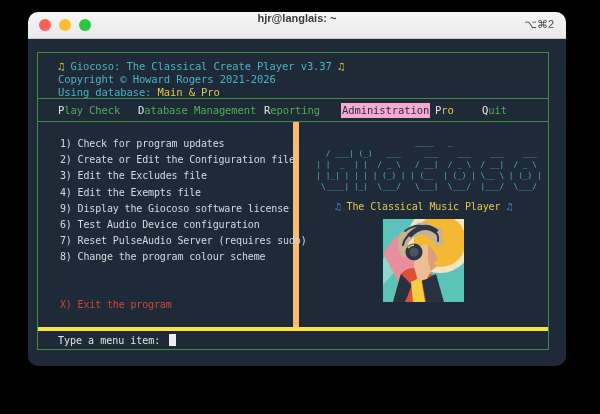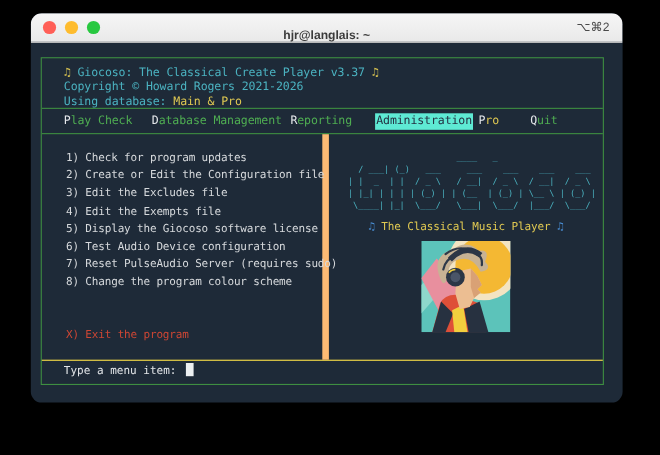--- a/index.html
+++ b/index.html
@@ -3,21 +3,21 @@
 <meta charset="utf-8">
 <style>
   html,body{margin:0;padding:0;}
   body{width:600px;height:414px;background:#000;position:relative;overflow:hidden;}
 
   .window{position:absolute;left:28px;top:12px;width:538px;height:354px;border-radius:10px;
     overflow:hidden;background:#1e2a38;box-shadow:0 20px 45px rgba(0,0,0,.75);}
 
   
   .titlebar{height:26px;background:linear-gradient(#f6f6f6,#e9e9e9);border-bottom:1px solid #c8c8c8;
-    position:relative;display:flex;align-items:flex-end;justify-content:center;
+    position:relative;display:flex;align-items:flex-start;justify-content:center;
     font-family:"Liberation Sans",sans-serif;}
   .lights{position:absolute;left:11px;top:7px;display:flex;gap:8px;}
   .light{width:12px;height:12px;border-radius:50%;}
   .light.red{background:#ff5f57;}
   .light.yellow{background:#febc2e;}
   .light.green{background:#28c840;}
   .win-title{font-size:11px;font-weight:bold;color:#3b3b3b;}
   .win-shortcut{position:absolute;right:12px;top:6px;font-size:11px;color:#4a4a4a;}
 
   
@@ -28,39 +28,39 @@
 
   .hdr{height:45px;box-sizing:border-box;padding:7px 0 0 20px;
     font-size:10.5px;line-height:13px;letter-spacing:-0.1px;color:#4bb3c1;}
   .yel{color:#e0c952;}
   .cyan{color:#4bb3c1;}
 
   .menubar{height:22px;border-top:1px solid #3e8e41;position:relative;
     font-size:10.5px;line-height:22px;letter-spacing:-0.1px;}
   .mb-item{position:absolute;top:0;white-space:pre;color:#4fae52;}
   .mb-item .hot{color:#e6e9ec;}
-  .mb-item.active{background:#5eead4;color:#233041;line-height:15px;top:4px;padding:0 1px;}
+  .mb-item.active{background:#f9a8d4;color:#233041;line-height:15px;top:4px;padding:0 1px;}
   .mb-item .pro-rest{color:#e0c952;}
 
   .main{border-top:1px solid #3e8e41;height:206px;box-sizing:border-box;display:flex;}
   .left-pane{width:261px;box-sizing:border-box;border-right:6px solid #fdba74;
     padding:14px 0 0 22px;display:flex;flex-direction:column;
     font-size:10px;line-height:16.2px;letter-spacing:-0.15px;white-space:pre;}
   .left-pane .spacer{flex:1;}
   .exit-item{color:#cc4634;margin-bottom:14px;}
   .menu-item{color:#d6d9dc;}
 
   .right-pane{flex:1;padding-top:15px;text-align:center;}
   .ascii{margin:0 0 0 11px;text-align:center;font-size:7.8px;line-height:11px;
     color:#4bb3c1;font-family:"DejaVu Sans Mono",monospace;white-space:pre;}
   .tagline{margin-top:9px;font-size:10px;letter-spacing:-0.1px;color:#e0c952;white-space:pre;}
   .tagline .note{color:#4a90d8;}
   .artwork{margin-top:7px;display:inline-block;line-height:0;}
 
-  .promptbar{height:21px;border-top:1px solid #fde047;box-sizing:border-box;
+  .promptbar{height:21px;border-top:4px solid #fde047;box-sizing:border-box;
     padding-left:20px;font-size:10px;line-height:20px;color:#e2e5e8;}
   .cursor{display:inline-block;width:7px;height:12px;background:#eceff1;
     vertical-align:-2px;margin-left:9px;}
 </style>
 </head>
 <body>
 
 <div class="window">
 
   <div class="titlebar">
@@ -90,21 +90,21 @@
         <div class="mb-item" style="left:397px"><span class="hot">P</span><span class="pro-rest">ro</span></div>
         <div class="mb-item" style="left:444px"><span class="hot">Q</span><span>uit</span></div>
       </div>
 
       <div class="main">
         <div class="left-pane">
           <div class="menu-item">1) Check for program updates</div>
           <div class="menu-item">2) Create or Edit the Configuration file</div>
           <div class="menu-item">3) Edit the Excludes file</div>
           <div class="menu-item">4) Edit the Exempts file</div>
-          <div class="menu-item">5) Display the Giocoso software license</div>
+          <div class="menu-item">9) Display the Giocoso software license</div>
           <div class="menu-item">6) Test Audio Device configuration</div>
           <div class="menu-item">7) Reset PulseAudio Server (requires sudo)</div>
           <div class="menu-item">8) Change the program colour scheme</div>
           <div class="spacer"></div>
           <div class="exit-item">X) Exit the program</div>
         </div>
 
         <div class="right-pane">
           <pre class="ascii">  ____   _
  / ___| (_)   ___     ___    ___    ___    ___

